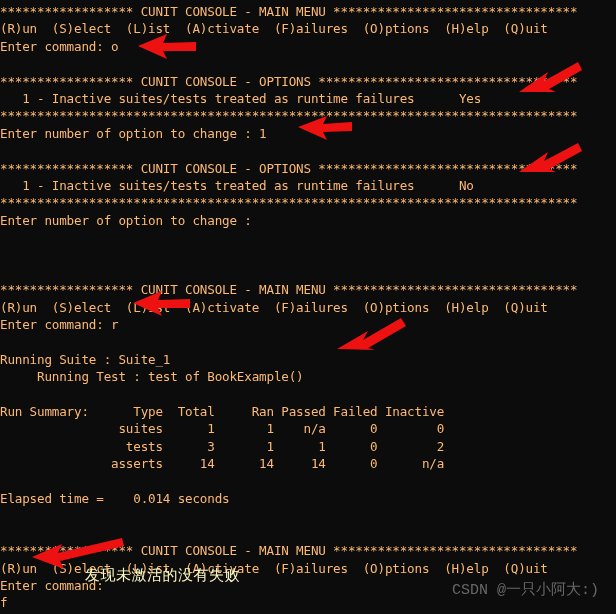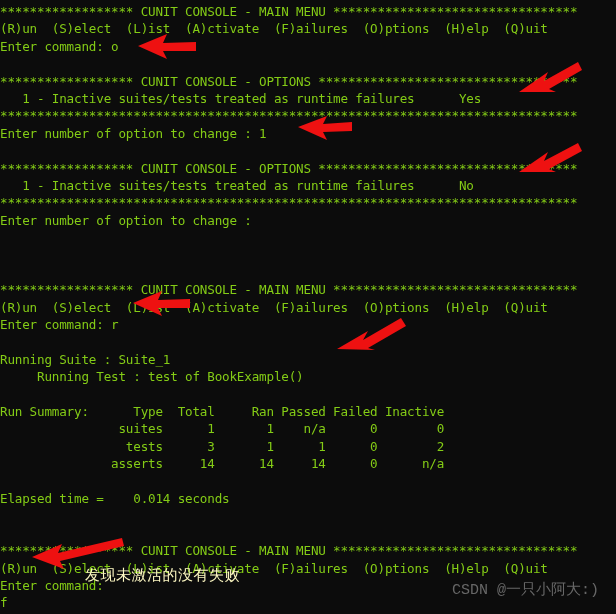--- a/index.html
+++ b/index.html
@@ -25,21 +25,21 @@
     color: #cfcfcf;
     font-family: "DejaVu Sans Mono", "Liberation Mono", monospace;
     font-size: 12.6px;
     line-height: 17.4px;
     letter-spacing: -0.18px;
     white-space: pre;
   }
   .line {
     height: 17.4px;
     white-space: pre;
-    color: #84cc16;
+    color: #fdba74;
   }
   .line.blank { color: transparent; }
   .cn {
     position: absolute;
     color: #fef9c3;
     font-family: Liberation Mono, monospace;
     font-size: 15px;
     font-weight: 500;
     letter-spacing: 0.5px;
     white-space: pre;

